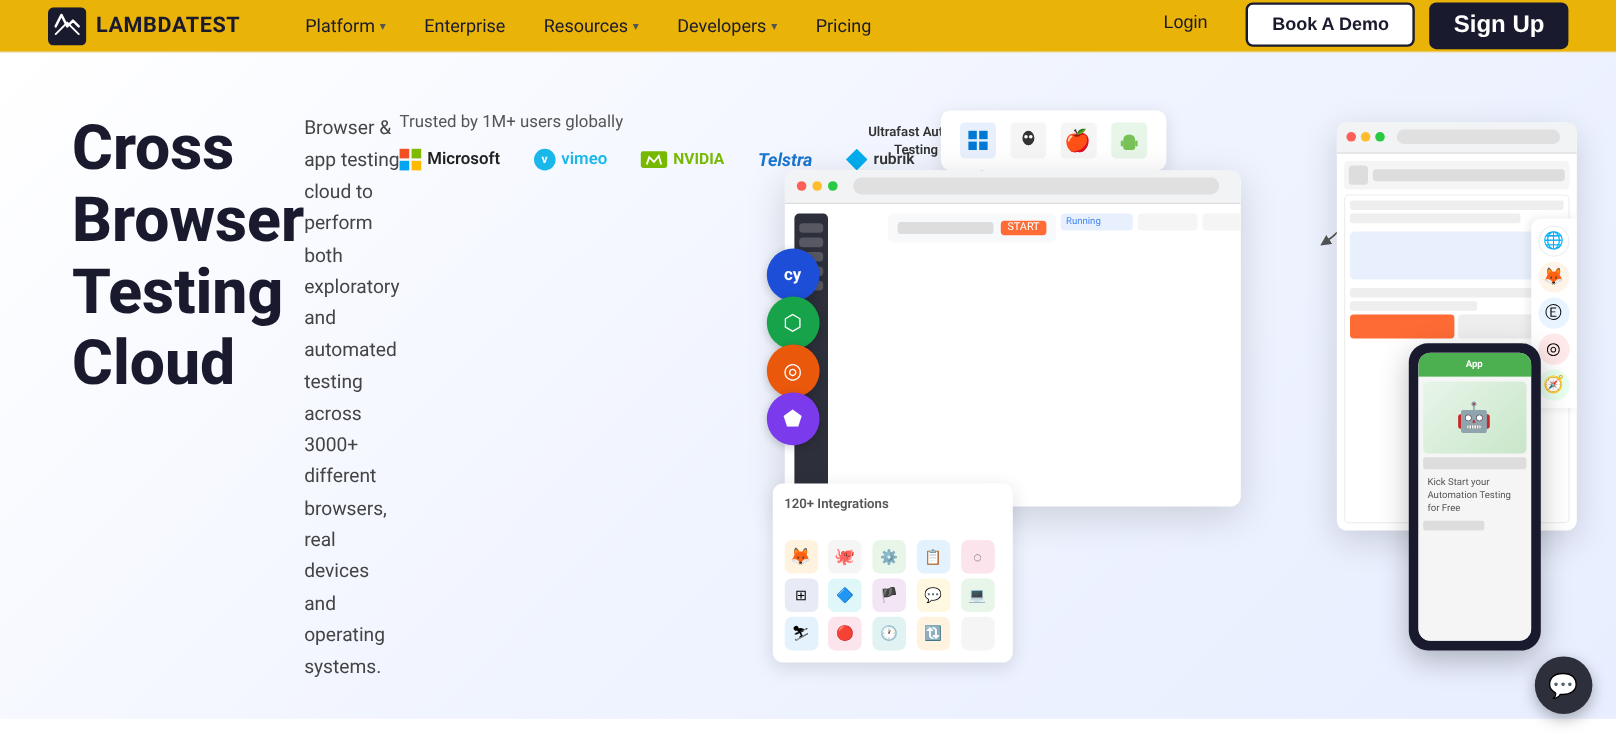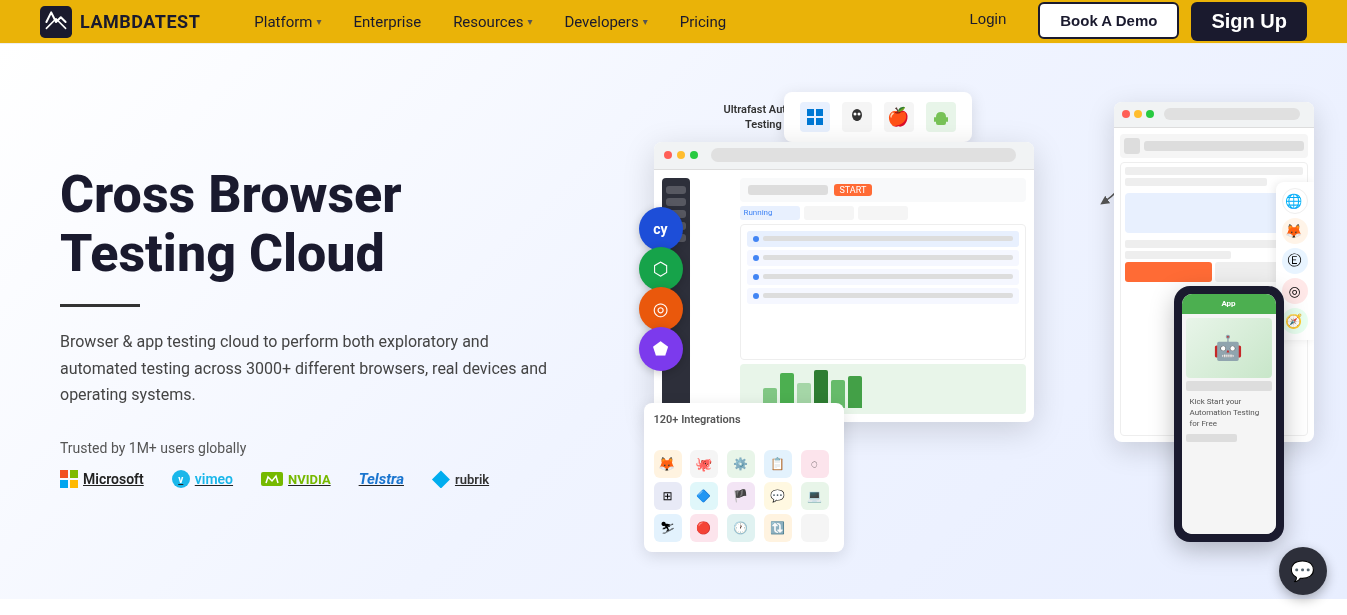--- a/index.html
+++ b/index.html
@@ -99,22 +99,21 @@
     .hero {
       display: flex;
       height: calc(615px - 60px);
       position: relative;
       background: linear-gradient(135deg, #fff 0%, #f0f4ff 50%, #e8eeff 100%);
     }
     .hero-left {
       width: 600px;
       padding: 50px 40px 40px 60px;
       display: flex;
-      flex-direction: column;
-      justify-content: center;
+      flex-direction: row;
     }
     .hero-title {
       font-size: 52px;
       font-weight: 800;
       color: #1a1a2e;
       line-height: 1.15;
       margin-bottom: 20px;
     }
     .hero-divider {
       width: 80px;
@@ -177,21 +176,20 @@
       align-items: center;
       gap: 28px;
     }
     .trust-logo {
       display: flex;
       align-items: center;
       gap: 5px;
       font-size: 14px;
       font-weight: 600;
       color: #222;
-      text-decoration: underline;
     }
 
     
     .ms-grid {
       display: grid;
       grid-template-columns: 1fr 1fr;
       gap: 2px;
       width: 18px;
       height: 18px;
     }
@@ -298,21 +296,20 @@
     }
     .sidebar-dot {
       width: 20px;
       height: 8px;
       background: rgba(255,255,255,0.2);
       border-radius: 3px;
     }
     .browser-body {
       flex: 1;
       display: flex;
-      flex-direction: column;
       gap: 4px;
       padding-left: 44px;
     }
     .browser-topbar {
       height: 24px;
       background: #f8f9fa;
       border-radius: 4px;
       display: flex;
       align-items: center;
       padding: 0 8px;

